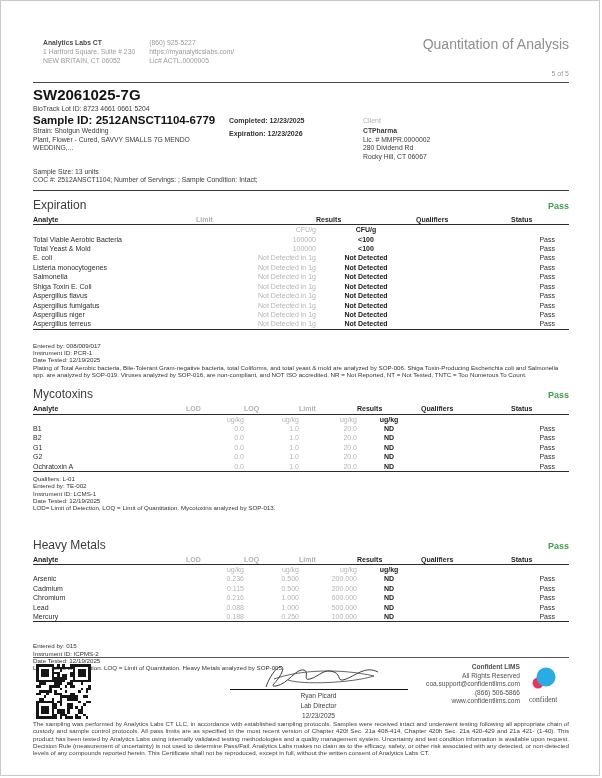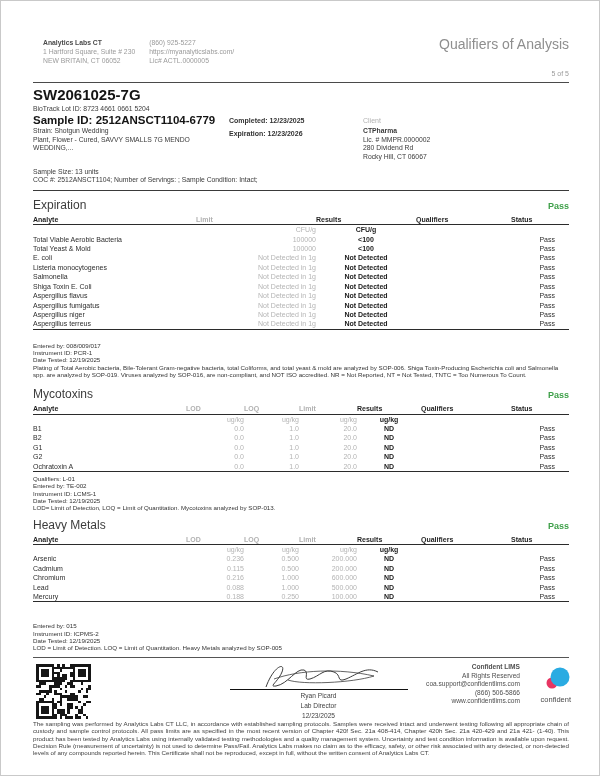--- a/index.html
+++ b/index.html
@@ -32,21 +32,21 @@
   .sample-id{font-size:11.5px;font-weight:bold;color:#141414;line-height:13px;}
   .bold7{font-size:7px;font-weight:bold;color:#333;line-height:13px;}
   .client-label{font-size:7px;color:#b2b2b2;line-height:13px;}
   .client-name{font-weight:bold;}
   .sample-meta{margin-top:7px;}
   .section-rule{border-bottom:1px solid #3a3a3a;margin-top:5px;}
 
   
   .section{margin-top:7px;}
   .sec-1{margin-top:9px;}
-  .sec-2{margin-top:6px;}
+  .sec-2{margin-top:26px;}
   .sec-head{display:flex;align-items:baseline;}
   .sec-title{font-size:12px;color:#3c3c3c;}
   .sec-status{margin-left:auto;font-size:9px;font-weight:bold;}
   .results{width:100%;border-collapse:collapse;table-layout:fixed;margin-top:3px;}
   .results th,.results td{font-size:7px;line-height:9.4px;padding:0;white-space:nowrap;overflow:hidden;}
   .results tr.labels th{font-weight:bold;color:#1f1f1f;border-bottom:1px solid #2b2b2b;text-align:left;}
   .cols5 tr.labels th.c1,.cols7 tr.labels th.c1,.cols7 tr.labels th.c2,.cols7 tr.labels th.c3{color:#b0b0b0;}
   .cols5 .c1,.cols7 .c1,.cols7 .c2,.cols7 .c3{text-align:right;}
   .cols5 .c2,.cols5 .c3,.cols7 .c4,.cols7 .c5{text-align:center;}
   .cols5 .c4,.cols7 .c6{text-align:right;}
@@ -64,21 +64,21 @@
   
   .footer-rule{position:absolute;left:32px;right:30px;top:656px;border-top:1px solid #555;}
   .qr{position:absolute;left:35px;top:663px;width:55px;height:55px;}
   .sig-block{position:absolute;left:225px;top:656px;width:185px;text-align:center;}
   .sig-scribble{display:block;margin:0 auto -6px;}
   .sig-line{border-top:1.2px solid #111;width:178px;margin:0 auto;}
   .sig-text{font-size:6.6px;line-height:8px;color:#3f3f3f;margin-top:2px;}
   .lims{position:absolute;right:28px;top:662px;display:flex;align-items:flex-start;}
   .lims-text{text-align:right;font-size:6.6px;line-height:8.6px;color:#4f4f4f;}
   .lims-text .b{font-weight:bold;}
-  .lims-logo{margin-left:9px;width:42px;text-align:right;padding-top:4px;}
+  .lims-logo{margin-left:9px;width:42px;text-align:left;padding-top:4px;font-family:Liberation Serif, serif;}
   .lims-brand{font-size:7.5px;color:#4a4a4a;margin-top:0;}
   .disclaimer{position:absolute;left:32px;right:30px;top:719px;font-size:6.2px;line-height:7.3px;color:#3d3d3d;text-align:justify;}
 </style>
 </head>
 <body>
 
 <div class="page">
 
   <div class="header">
     <div class="lab-col">
@@ -86,21 +86,21 @@
       <div>1 Hartford Square, Suite # 230</div>
       <div>NEW BRITAIN, CT 06052</div>
     </div>
     <div class="contact-col">
       <div>(860) 925-5227</div>
       <div>https://myanalyticslabs.com/</div>
       <div>Lic# ACTL.0000005</div>
     </div>
     <div class="head-spacer"></div>
     <div class="coa-col">
-      <div class="coa-title">Qualifiers of Analysis</div>
+      <div class="coa-title">Quantitation of Analysis</div>
       <div class="page-num">5 of 5</div>
     </div>
   </div>
   <div class="header-rule"></div>
 
   <div class="batch">SW2061025-7G</div>
   <div class="tiny">BioTrack Lot ID: 8723 4661 0661 5204</div>
 
   <div class="sample-grid">
     <div class="sg-col1">

